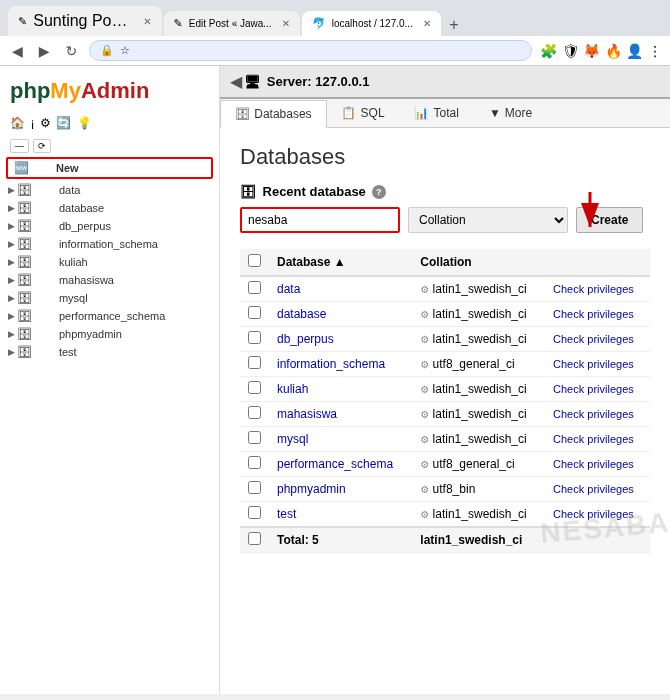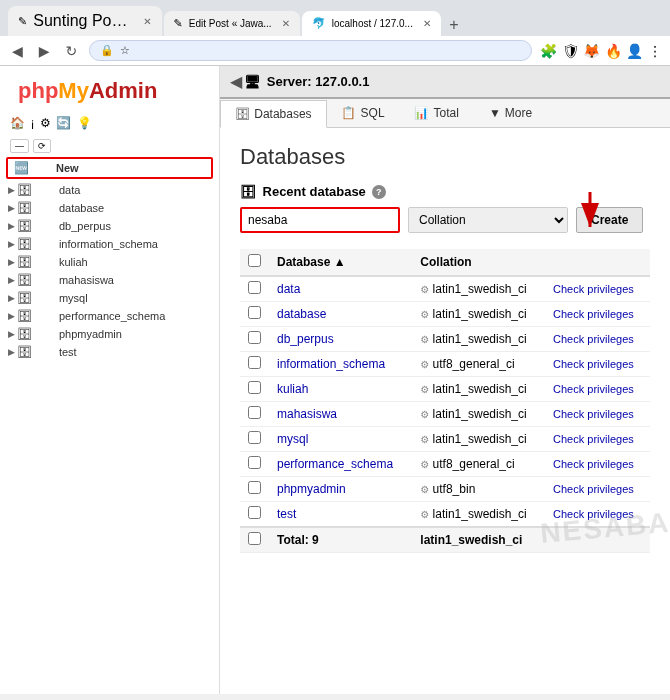--- a/index.html
+++ b/index.html
@@ -113,21 +113,21 @@
       <span style="font-size:14px;">⋮</span>
     </div>
   </div>
 </div>
 
 <div class="main-layout">
 
   <div class="sidebar">
     <div class="pma-logo">
       <span class="pma-logo-text">
-        <span style="color:#ef4444;margin-left:8px;">php</span><span style="color:#f90;">My</span><span style="color:#b91c1c;">Admin</span>
+        <span style="color:#14532d;">php</span><span style="color:#f90;">My</span><span style="color:#b91c1c;">Admin</span>
       </span>
     </div>
     <div class="sidebar-icons">
       <span title="Home">🏠</span>
       <span title="Info">ℹ</span>
       <span title="Settings">⚙</span>
       <span title="Sync">🔄</span>
       <span title="Console">💡</span>
     </div>
     <div class="sidebar-controls">
@@ -420,21 +420,21 @@
         latin1_swedish_ci
       </td>
       <td>
         <a href="#" class="check-priv">Check privileges</a>
       </td>
     </tr>
           </tbody>
         <tfoot>
           <tr class="total-row">
             <td><input type="checkbox" style=""></td>
-            <td>Total: 9</td>
+            <td>Total: 5</td>
             <td>latin1_swedish_ci</td>
             <td></td>
           </tr>
         </tfoot>
       </table>
     </div>
   </div>
 </div>
 
 </body></html>

